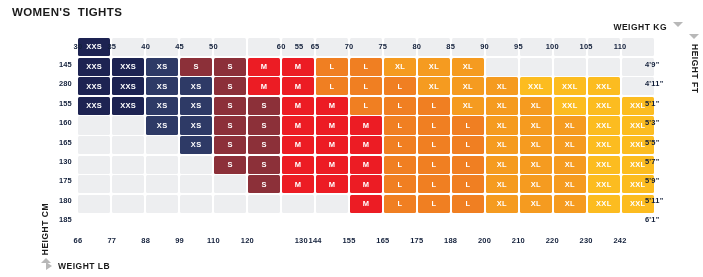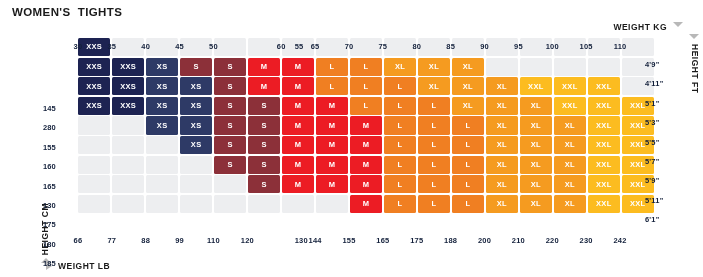--- a/index.html
+++ b/index.html
@@ -149,21 +149,21 @@
   .tick {
     position: absolute;
     font-size: 7.5px;
     font-weight: bold;
     color: #13203b;
     letter-spacing: 0.2px;
     white-space: nowrap;
   }
   .tick-top    { top: 42px;  transform: translateX(-50%); }
   .tick-bottom { top: 236px; transform: translateX(-50%); }
-  .tick-left   { left: 56px; transform: translate(-100%, -50%); margin-top: 44px; }
+  .tick-left   { left: 72px; transform: translate(-100%, -50%); }
   .tick-right  { left: 645px; transform: translateY(-50%); }
 </style>
 </head>
 <body>
 
 <div id="root">
 
   <div id="title">
     <span class="tl">WOMEN'S  TIGHTS</span>
   </div>

